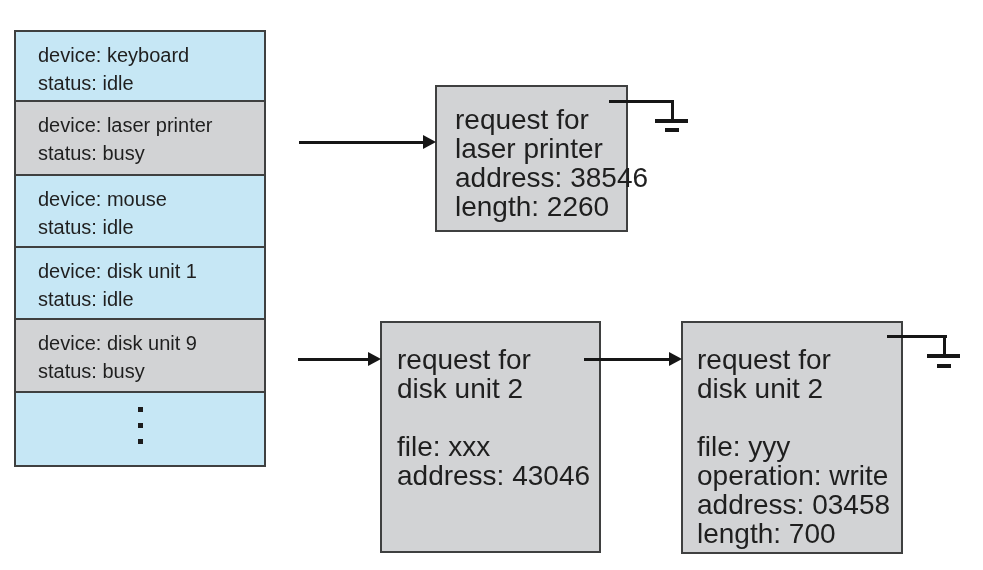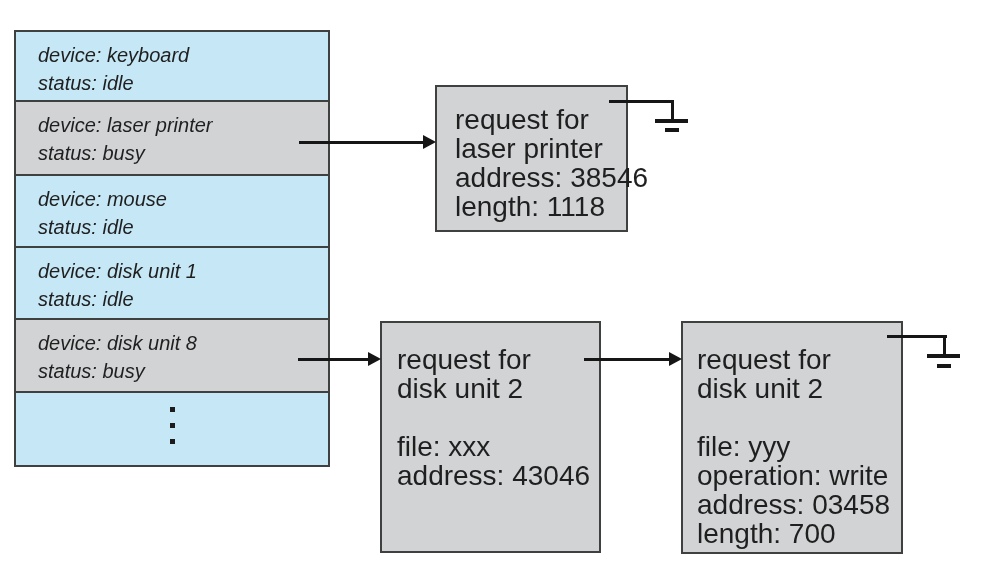--- a/index.html
+++ b/index.html
@@ -10,23 +10,23 @@
     --arrow:#161616;
     --background:#ffffff;
   }
   html,body{margin:0;padding:0;background:#fff;}
   .canvas{
     position:relative;width:983px;height:570px;background:var(--background);
     font-family:"Liberation Sans", sans-serif;color:var(--text);overflow:hidden;
   }
   
   .device-table{
-    position:absolute;left:14px;top:30px;width:316px;height:437px;
+    position:absolute;left:14px;top:30px;width:252px;height:437px;
     border:2px solid var(--border);box-sizing:border-box;
-    display:flex;flex-direction:column;background:var(--idle-fill);font-style:italic;
+    display:flex;flex-direction:column;background:var(--idle-fill);
   }
   .drow{box-sizing:border-box;border-bottom:2px solid var(--border);
     padding:9px 0 0 22px;font-size:20px;line-height:28px;}
   .drow.idle{background:var(--idle-fill);}
   .drow.busy{background:var(--busy-fill);}
   .r1{height:70px}.r2{height:74px}.r3{height:72px}.r4{height:72px}.r5{height:73px}
   .r6{flex:1;border-bottom:none;padding:0;}
   .tline{height:28px;white-space:nowrap;}
   .vdots{display:flex;flex-direction:column;align-items:center;margin-top:14px;gap:11px;}
   .vdots i{display:block;width:5px;height:5px;background:#1c1c1c;}
@@ -76,37 +76,37 @@
     </div>
     <div class="drow idle r3">
       <div class="tline">device: mouse</div>
       <div class="tline">status: idle</div>
     </div>
     <div class="drow idle r4">
       <div class="tline">device: disk unit 1</div>
       <div class="tline">status: idle</div>
     </div>
     <div class="drow busy r5">
-      <div class="tline">device: disk unit 8</div>
+      <div class="tline">device: disk unit 9</div>
       <div class="tline">status: busy</div>
     </div>
     <div class="drow idle r6">
       <div class="vdots">
           <i></i>
           <i></i>
           <i></i>
         </div>
     </div>
   </div>
 
   <div class="node node-laser">
     <div class="bline">request for</div>
     <div class="bline">laser printer</div>
     <div class="bline">address: 38546</div>
-    <div class="bline">length: 1118</div>
+    <div class="bline">length: 2260</div>
   </div>
 
   <div class="node node-disk1">
     <div class="bline">request for</div>
     <div class="bline">disk unit 2</div>
     <div class="bline"></div>
     <div class="bline">file: xxx</div>
     <div class="bline">address: 43046</div>
   </div>
 

